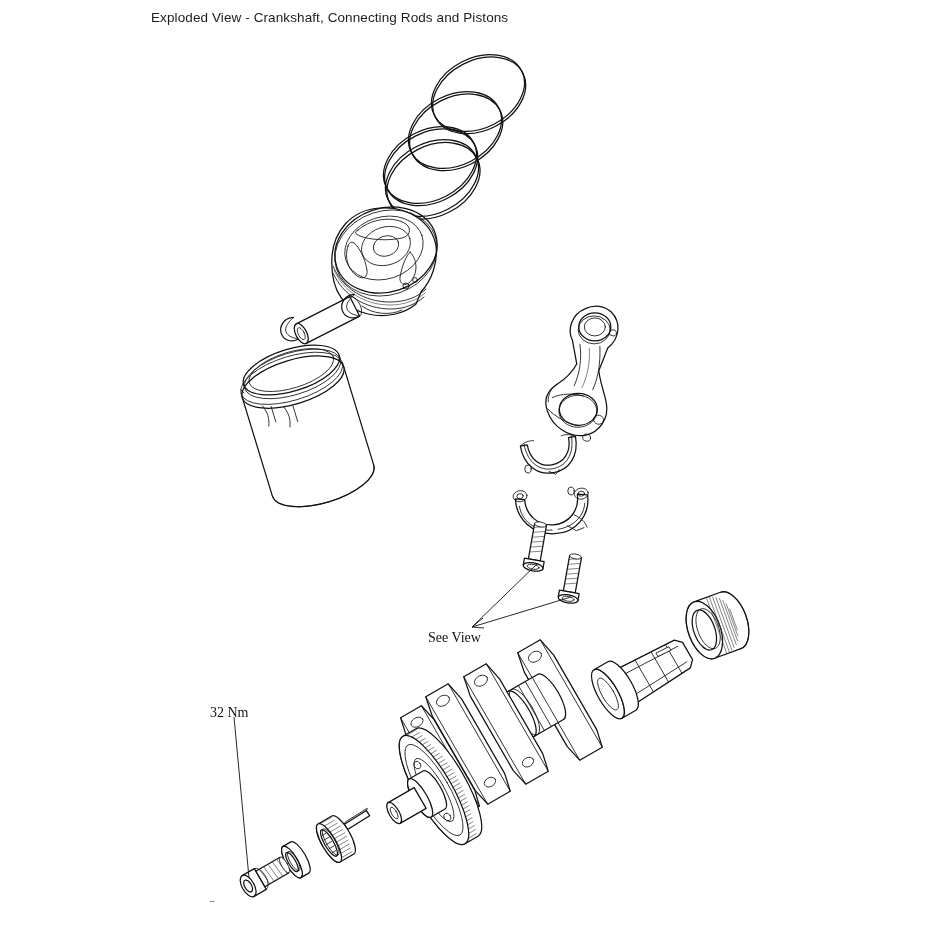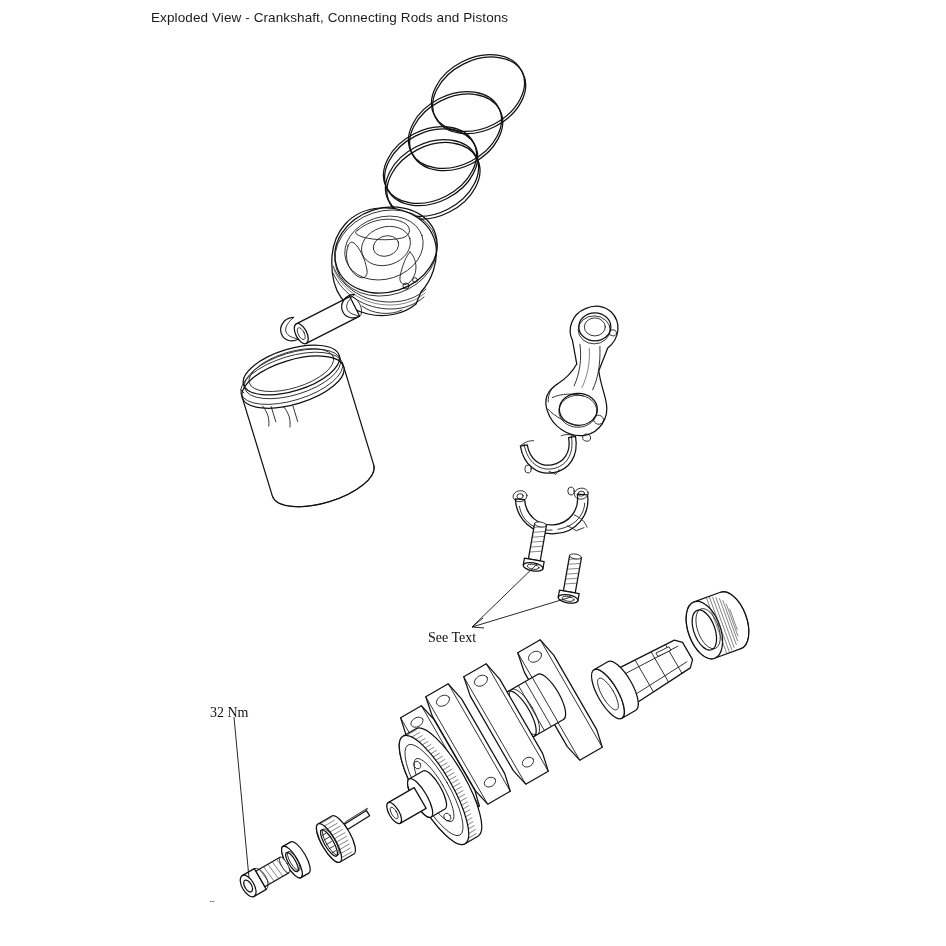--- a/index.html
+++ b/index.html
@@ -408,19 +408,19 @@
     <g>
 
       <path class="leader" d="M 472 627 L 537 564"></path>
       <path class="leader" d="M 472 627 L 571 597"></path>
       <path class="leader" d="M 472 627 L 483 618 M 472 627 L 484 628"></path>
 
       <path class="leader" d="M 234 717 L 249 878"></path>
     </g>
   </svg>
 
-  <div class="callout" id="callout-see-text">See Text</div>
+  <div class="callout" id="callout-see-text">See View</div>
 
   <div class="callout" id="callout-torque">32 Nm</div>
 
   <div class="figcode">▪▪▪</div>
 
 </div>
 
 </body></html>

